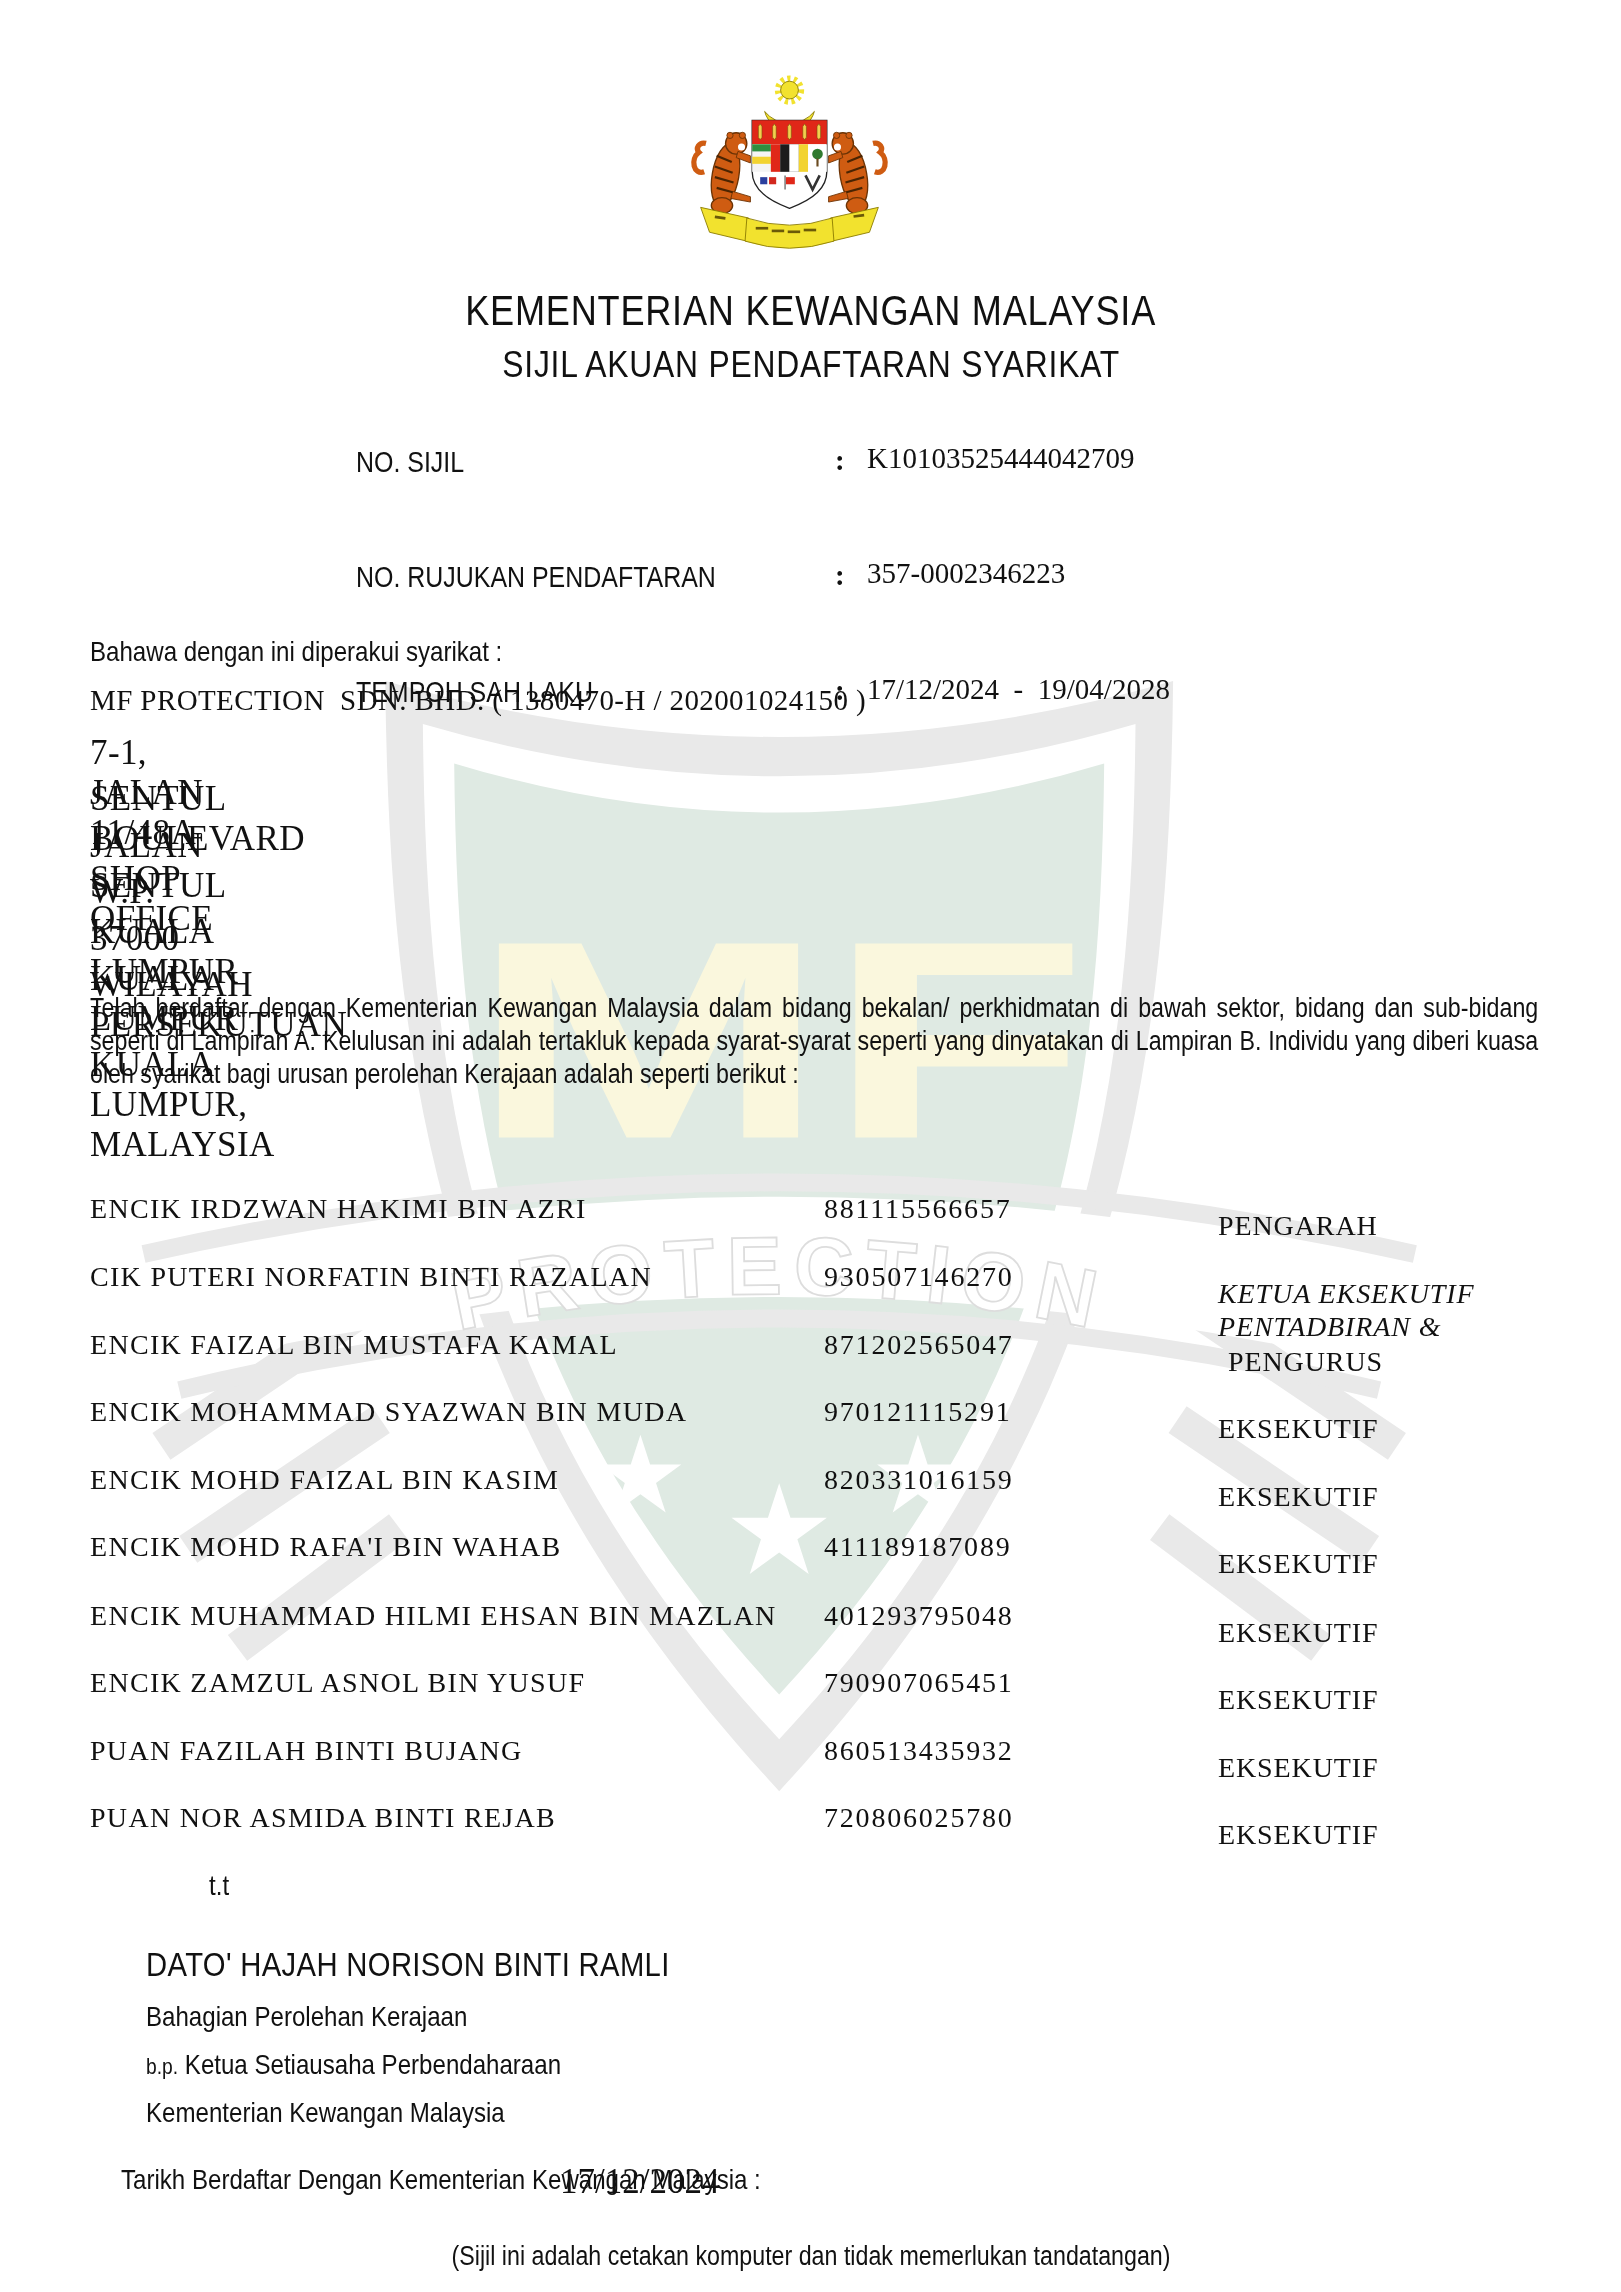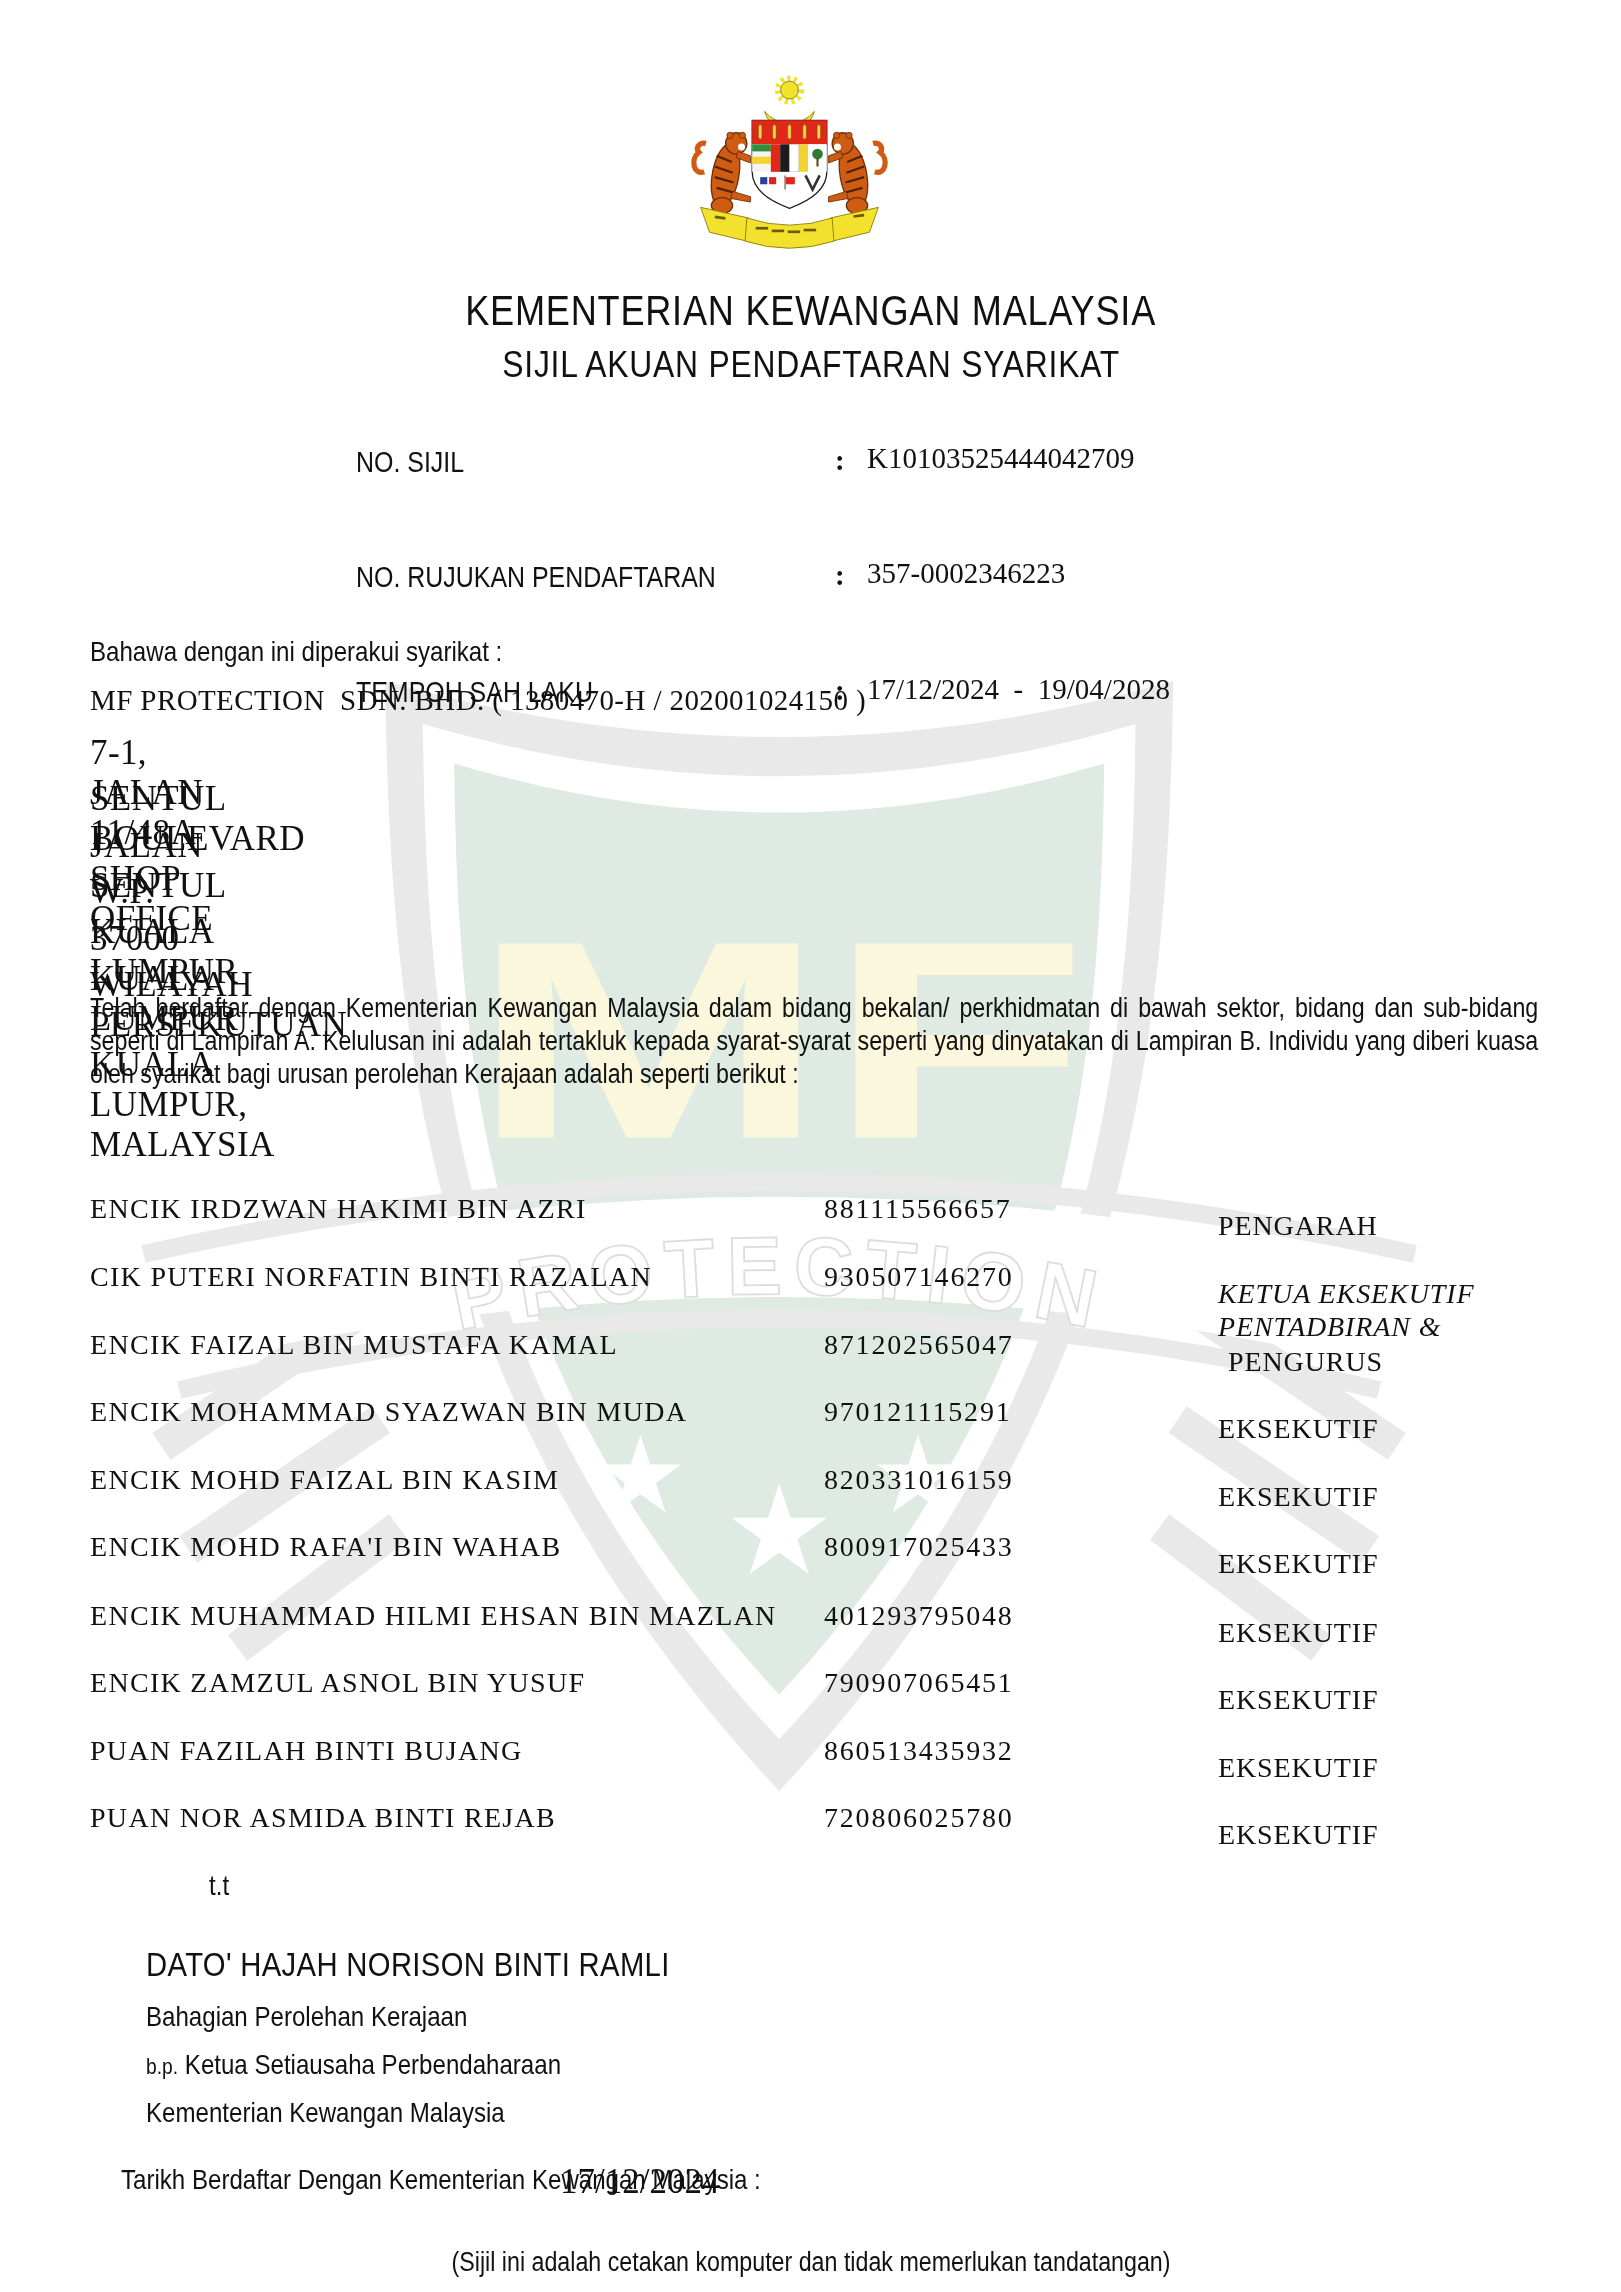--- a/index.html
+++ b/index.html
@@ -213,21 +213,21 @@
       <span class="abs serif tic" style="left:824px;">970121115291</span>
       <span class="abs serif tpos" style="left:1218px;">EKSEKUTIF</span>
     </div>
     <div class="abs" style="left:0;top:1464px;">
       <span class="abs serif tname" style="left:90px;">ENCIK MOHD FAIZAL BIN KASIM</span>
       <span class="abs serif tic" style="left:824px;">820331016159</span>
       <span class="abs serif tpos" style="left:1218px;">EKSEKUTIF</span>
     </div>
     <div class="abs" style="left:0;top:1531px;">
       <span class="abs serif tname" style="left:90px;">ENCIK MOHD RAFA'I BIN WAHAB</span>
-      <span class="abs serif tic" style="left:824px;">800917025433</span>
+      <span class="abs serif tic" style="left:824px;">411189187089</span>
       <span class="abs serif tpos" style="left:1218px;">EKSEKUTIF</span>
     </div>
     <div class="abs" style="left:0;top:1600px;">
       <span class="abs serif tname" style="left:90px;">ENCIK MUHAMMAD HILMI EHSAN BIN MAZLAN</span>
       <span class="abs serif tic" style="left:824px;">401293795048</span>
       <span class="abs serif tpos" style="left:1218px;">EKSEKUTIF</span>
     </div>
     <div class="abs" style="left:0;top:1667px;">
       <span class="abs serif tname" style="left:90px;">ENCIK ZAMZUL ASNOL BIN YUSUF</span>
       <span class="abs serif tic" style="left:824px;">790907065451</span>
@@ -259,18 +259,18 @@
   </div>
   <div class="abs" style="left:146px;top:2097px;">
     <span class="cnd sig-line">Kementerian Kewangan Malaysia</span>
   </div>
 
   <div class="abs" style="left:121px;top:2164px;">
     <span class="cnd sig-line">Tarikh Berdaftar Dengan Kementerian Kewangan Malaysia :</span>
   </div>
   <div class="abs serif" style="left:560px;top:2162px;font-size:35px;">17/12/2024</div>
 
-  <div class="abs center-line" style="top:2241px;margin-top:6px;">
+  <div class="abs center-line" style="top:2241px;">
     <span class="cnd-c footer-note">(Sijil ini adalah cetakan komputer dan tidak memerlukan tandatangan)</span>
   </div>
 
 </div>
 
 
 </body></html>

